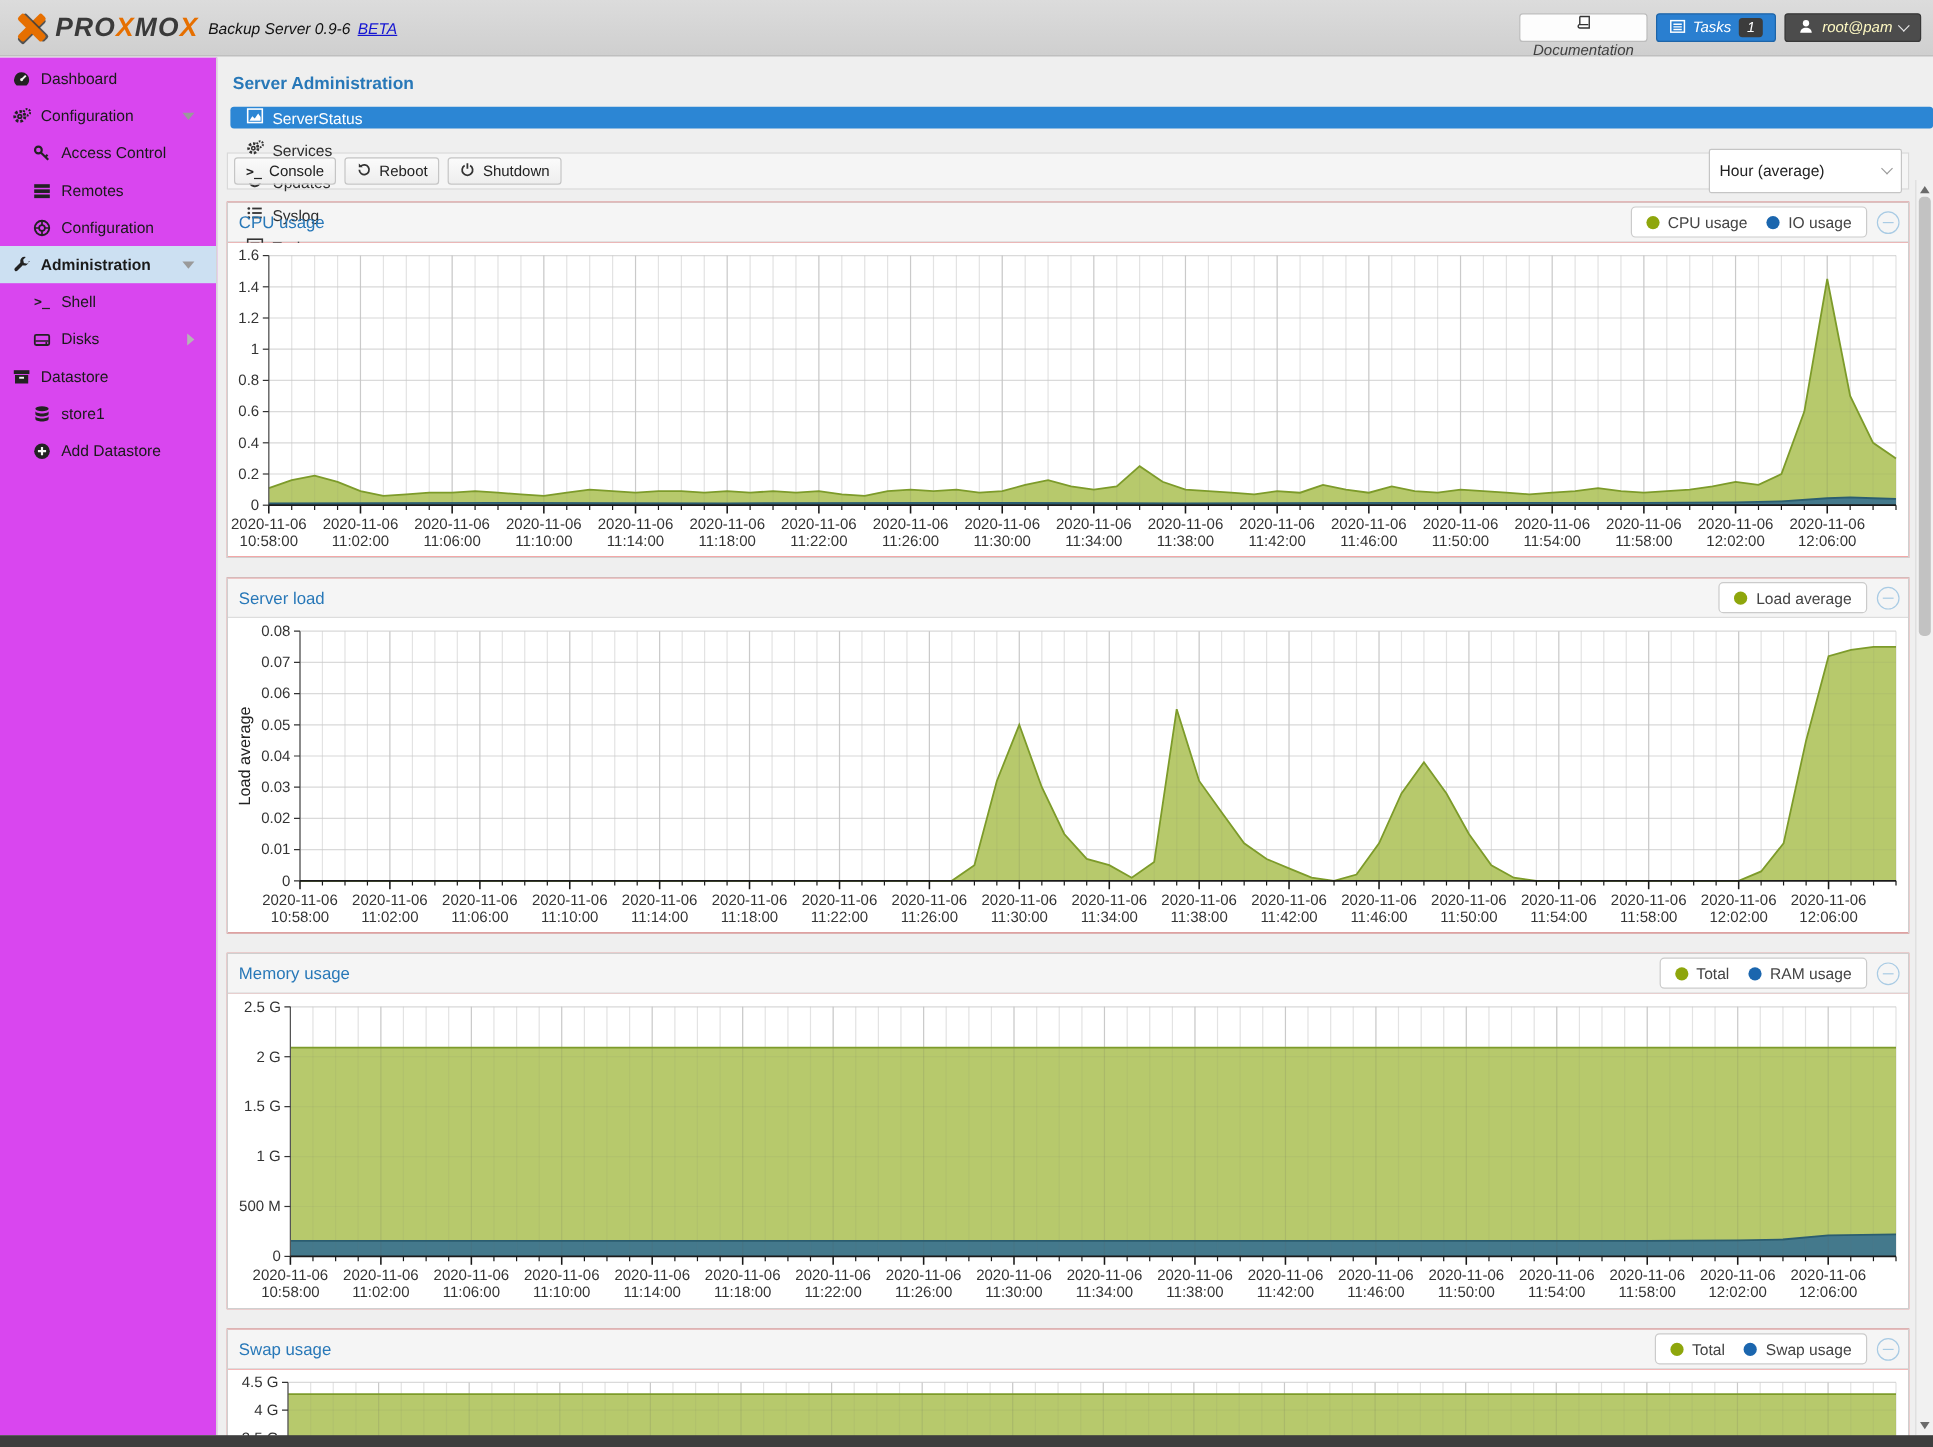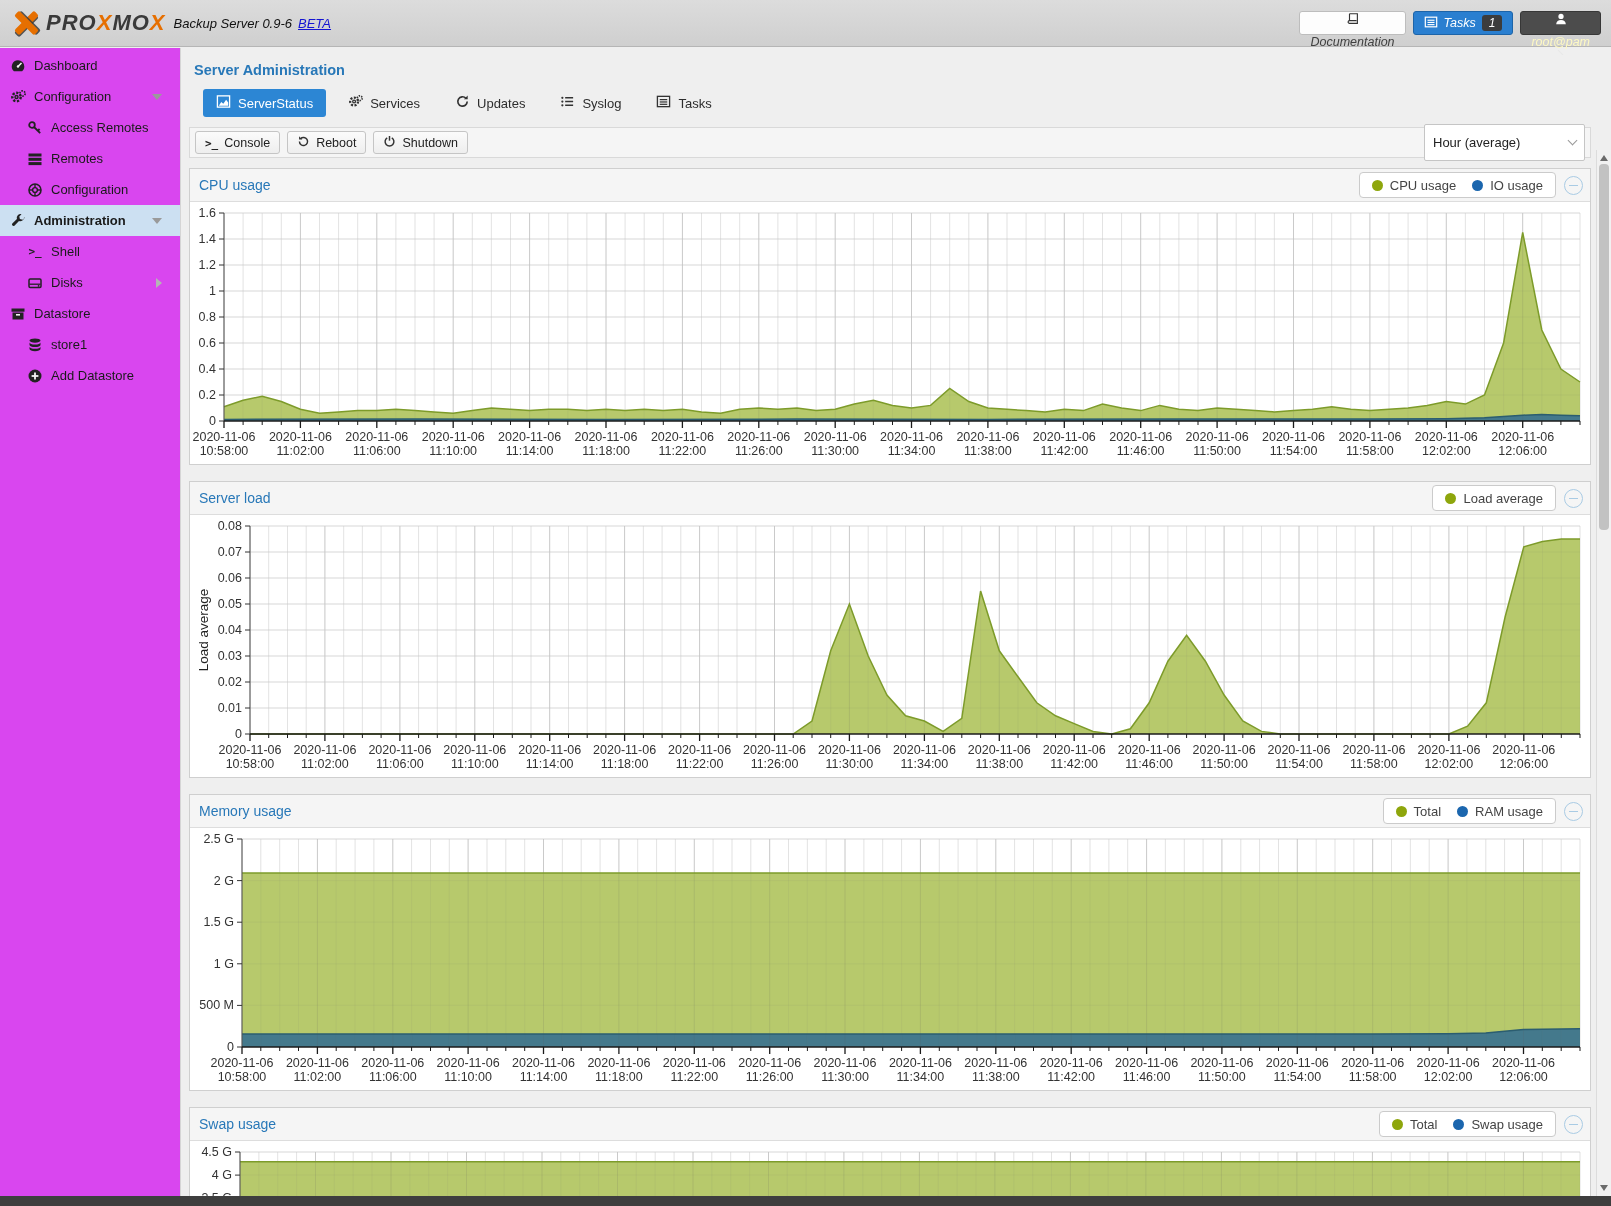--- a/index.html
+++ b/index.html
@@ -20,42 +20,42 @@
   .brand { font-weight:bold; font-size:22px; letter-spacing:1px; color:#3a3a3a; }
   .brand .ox { color:#e66f00; }
   .prodname { margin-left:8px; font-size:13px; color:#111; }
   .beta { margin-left:6px; font-size:13px; color:#1414d2; text-decoration:underline; cursor:pointer; }
   .topbar-right { margin-left:auto; display:flex; align-items:center; gap:7px; }
   .tb-btn { height:24px; display:flex; align-items:center; gap:6px; padding:0 10px;
     border-radius:3px; font-size:12.5px; cursor:pointer; }
   .btn-doc { background:#fdfdfd; border:1px solid #bdbdbd; color:#404040;flex-direction:column; }
   .btn-tasks { background:#2a7fd0; border:1px solid #1d64a8; color:#fff; }
   .task-badge { background:#3c3c3c; color:#fff; border-radius:3px; padding:1px 7px; font-size:12px; }
-  .btn-user { background:#4c4c4c; border:1px solid #373737; color:#fef9c3;flex-direction:column; }
+  .btn-user { background:#4c4c4c; border:1px solid #373737; color:#fef9c3; }
   .chev { width:7px; height:7px; border-right:1.6px solid #e8e8e8; border-bottom:1.6px solid #e8e8e8;
     transform:rotate(45deg); margin-top:-3px; }
 
   
   .sidebar { position:absolute; top:48px; left:0; bottom:10px; width:181px;
     background:#d946ef; border-right:1px solid #d5d5d5; padding-top:2px; }
   .side-item { height:31px; display:flex; align-items:center; gap:8px; padding-left:10px;
     font-size:13px; color:#1a1a1a; cursor:pointer; position:relative; }
   .side-item.child { padding-left:27px; }
   .side-item.selected { background:#cce0f2;font-weight:bold; }
   .side-item .ic { width:16px; height:16px; flex:none; display:flex; align-items:center; justify-content:center; }
   .caret-down { position:absolute; right:18px; width:0; height:0;
     border-left:5px solid transparent; border-right:5px solid transparent; border-top:6px solid #9a9a9a; }
   .caret-right { position:absolute; right:18px; width:0; height:0;
     border-top:5px solid transparent; border-bottom:5px solid transparent; border-left:6px solid #b5b5b5; }
   .shell-glyph { font-family:"DejaVu Sans Mono",monospace; font-size:11px; font-weight:bold; color:#222; }
 
   
   .content { position:absolute; top:48px; left:182px; right:0; bottom:10px; padding:7px 0 0 7px; }
   .page-title { font-size:14.5px; color:#2878b8; margin:7px 0 11px 5px; }
-  .tabs { display:flex; gap:9px; margin-left:14px; height:28px; }
+  .tabs { display:flex; gap:9px; margin-left:3px; height:28px;flex-direction:column; }
   .tab { display:flex; align-items:center; gap:7px; padding:0 13px; font-size:13px; color:#2d2d2d;
     border-radius:3px; cursor:pointer; }
   .tab.active { background:#2c86d4; color:#fff; }
   .toolbar { margin-top:10px; width:1402px; height:31px; background:#f5f5f5;
     border:1px solid #d9d9d9; display:flex; align-items:center; gap:7px; padding:0 5px; }
   .tbtn { height:23px; display:flex; align-items:center; gap:6px; padding:0 9px;
     background:linear-gradient(#fbfbfb,#eee); border:1px solid #c5c5c5; border-radius:3px;
     font-size:12.5px; color:#222; cursor:pointer; }
   .range-select { margin-left:auto; width:161px; height:37px; background:#fff;
     border:1px solid #c5c5c5; border-radius:2px; display:flex; align-items:center;
@@ -163,21 +163,21 @@
       <span class="caret-down"></span>
     </div>
     <div class="side-item child">
       <span class="ic">
         <svg width="16" height="16" viewBox="0 0 16 16">
             <circle cx="5" cy="5" r="2.8" fill="none" stroke="#222" stroke-width="1.8"></circle>
             <line x1="7" y1="7" x2="13.2" y2="13.2" stroke="#222" stroke-width="1.8"></line>
             <line x1="10.8" y1="10.8" x2="12.6" y2="9" stroke="#222" stroke-width="1.8"></line>
           </svg>
       </span>
-      <span>Access Remotes</span>
+      <span>Access Control</span>
     </div>
     <div class="side-item child">
       <span class="ic">
         <svg width="16" height="16" viewBox="0 0 16 16">
             <rect x="1.5" y="2.5" width="13" height="3" fill="#222"></rect>
             <rect x="1.5" y="6.8" width="13" height="3" fill="#222"></rect>
             <rect x="1.5" y="11.1" width="13" height="3" fill="#222"></rect>
           </svg>
       </span>
       <span>Remotes</span>

